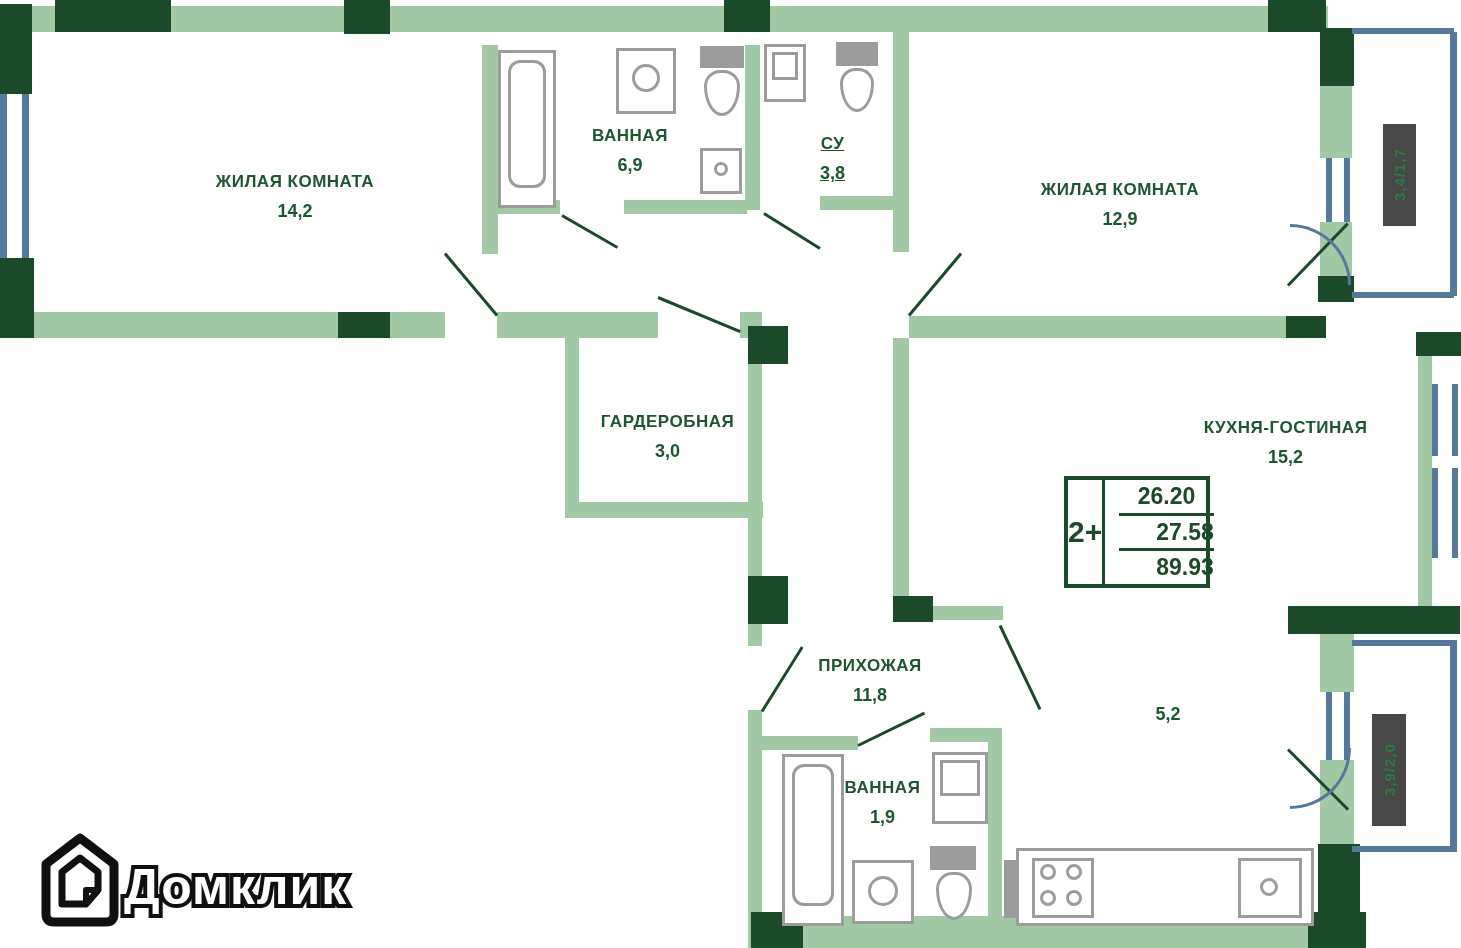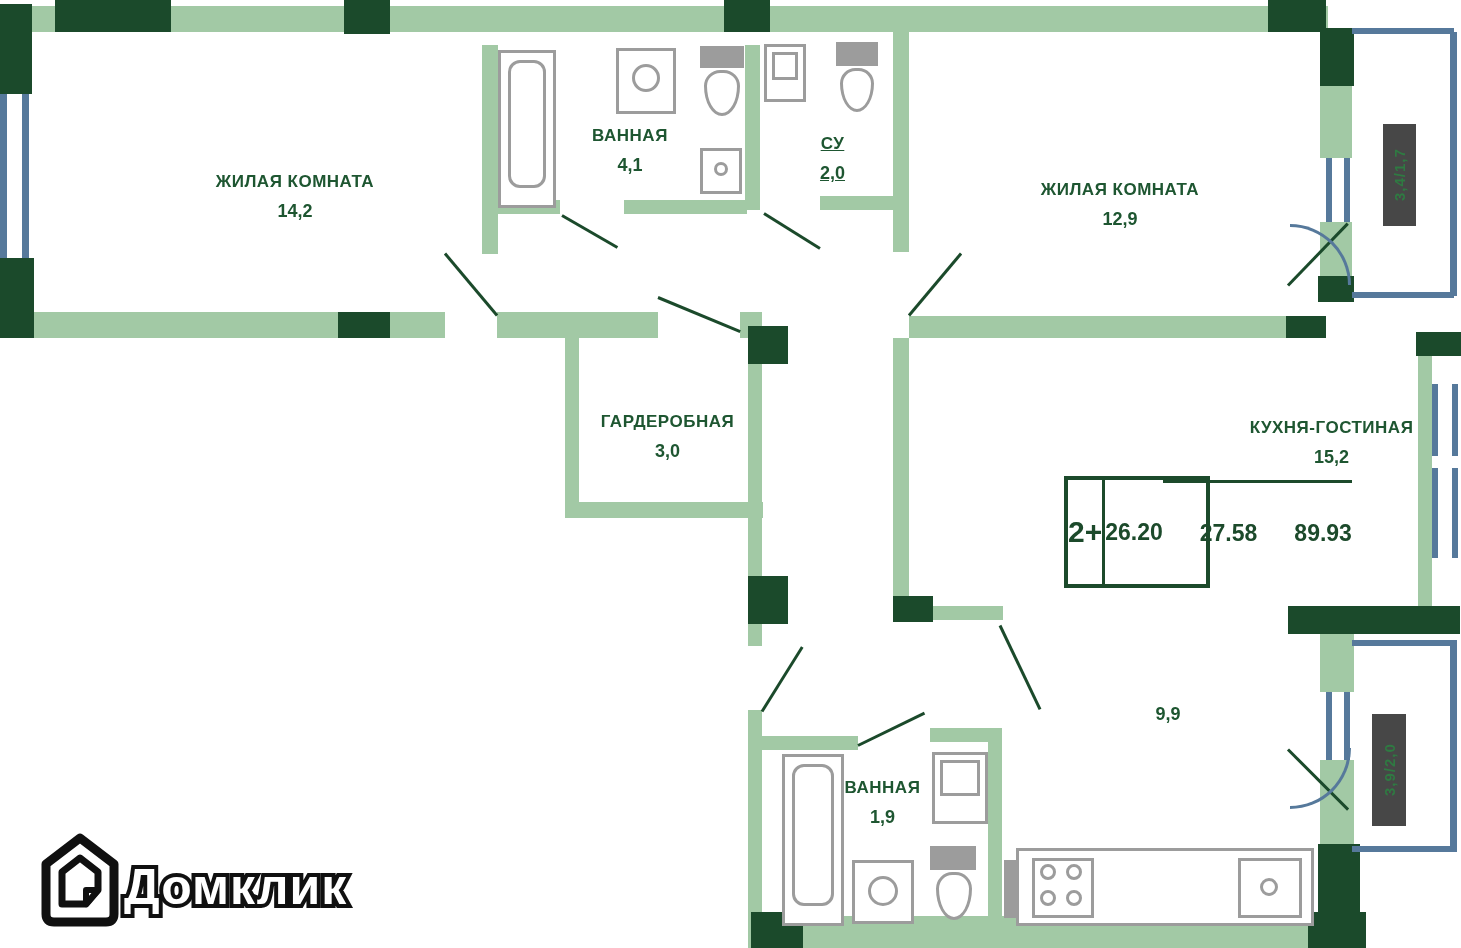--- a/index.html
+++ b/index.html
@@ -19,21 +19,21 @@
               font-size:17px;letter-spacing:.5px;line-height:1.2;}
   .room-label .nm{display:block;}
   .room-label .ar{display:block;margin-top:9px;font-size:18px;letter-spacing:0;}
   .area-only{position:absolute;color:#1e5631;font-weight:bold;font-size:18px;text-align:center;}
   .vlabel{position:absolute;writing-mode:vertical-rl;transform:rotate(180deg);
           color:#2f7a42;font-weight:bold;font-size:15px;letter-spacing:1px;
           display:flex;align-items:center;justify-content:center;}
   .plate{position:absolute;display:flex;border:4px solid #1c4a2b;background:#fff;box-sizing:border-box;}
   .plate-left{width:46px;display:flex;align-items:center;justify-content:center;
               border-right:3px solid #1c4a2b;font-weight:bold;font-size:30px;color:#1c4a2b;}
-  .plate-right{flex:1;display:flex;}
+  .plate-right{flex:1;display:flex;flex-direction:column;margin-left:14px;}
   .plate-right div{flex:1;display:flex;align-items:center;justify-content:center;
                    font-weight:bold;font-size:23px;color:#1c4a2b;}
   .plate-right div + div{border-top:3px solid #1c4a2b;padding-left:37px;}
   .logo{position:absolute;left:36px;top:832px;}
 </style>
 </head>
 <body>
 
 <div id="plan">
 
@@ -155,43 +155,47 @@
 
   <div class="shaft" style="left:1383px;top:124px;width:33px;height:102px;"></div>
   <div class="shaft" style="left:1372px;top:714px;width:34px;height:112px;"></div>
 
   <div class="room-label" style="left:150px;top:172px;width:290px;">
     <span class="nm">ЖИЛАЯ КОМНАТА</span>
     <span class="ar">14,2</span>
   </div>
   <div class="room-label" style="left:555px;top:126px;width:150px;">
     <span class="nm">ВАННАЯ</span>
-    <span class="ar">4,1</span>
+    <span class="ar">6,9</span>
   </div>
   <div class="room-label" style="left:790px;top:134px;width:85px;text-decoration:underline;">
     <span class="nm">СУ</span>
-    <span class="ar">2,0</span>
+    <span class="ar">3,8</span>
   </div>
   <div class="room-label" style="left:975px;top:180px;width:290px;">
     <span class="nm">ЖИЛАЯ КОМНАТА</span>
     <span class="ar">12,9</span>
   </div>
   <div class="room-label" style="left:560px;top:412px;width:215px;">
     <span class="nm">ГАРДЕРОБНАЯ</span>
     <span class="ar">3,0</span>
   </div>
-  <div class="room-label" style="left:1204px;top:418px;width:255px;">
+  <div class="room-label" style="left:1158px;top:418px;width:255px;">
     <span class="nm">КУХНЯ-ГОСТИНАЯ</span>
     <span class="ar">15,2</span>
+  </div>
+  <div class="room-label" style="left:775px;top:656px;width:190px;">
+    <span class="nm">ПРИХОЖАЯ</span>
+    <span class="ar">11,8</span>
   </div>
   <div class="room-label" style="left:805px;top:778px;width:155px;">
     <span class="nm">ВАННАЯ</span>
     <span class="ar">1,9</span>
   </div>
-  <div class="area-only" style="left:1128px;top:704px;width:80px;">9,9</div>
+  <div class="area-only" style="left:1128px;top:704px;width:80px;">5,2</div>
 
   <div class="vlabel" style="left:1383px;top:124px;width:33px;height:102px;">3,4/1,7</div>
   <div class="vlabel" style="left:1372px;top:714px;width:34px;height:112px;">3,9/2,0</div>
 
   <div class="plate" style="left:1064px;top:476px;width:146px;height:112px;">
     <div class="plate-left">2+</div>
     <div class="plate-right">
       <div>26.20</div>
       <div>27.58</div>
       <div>89.93</div>

